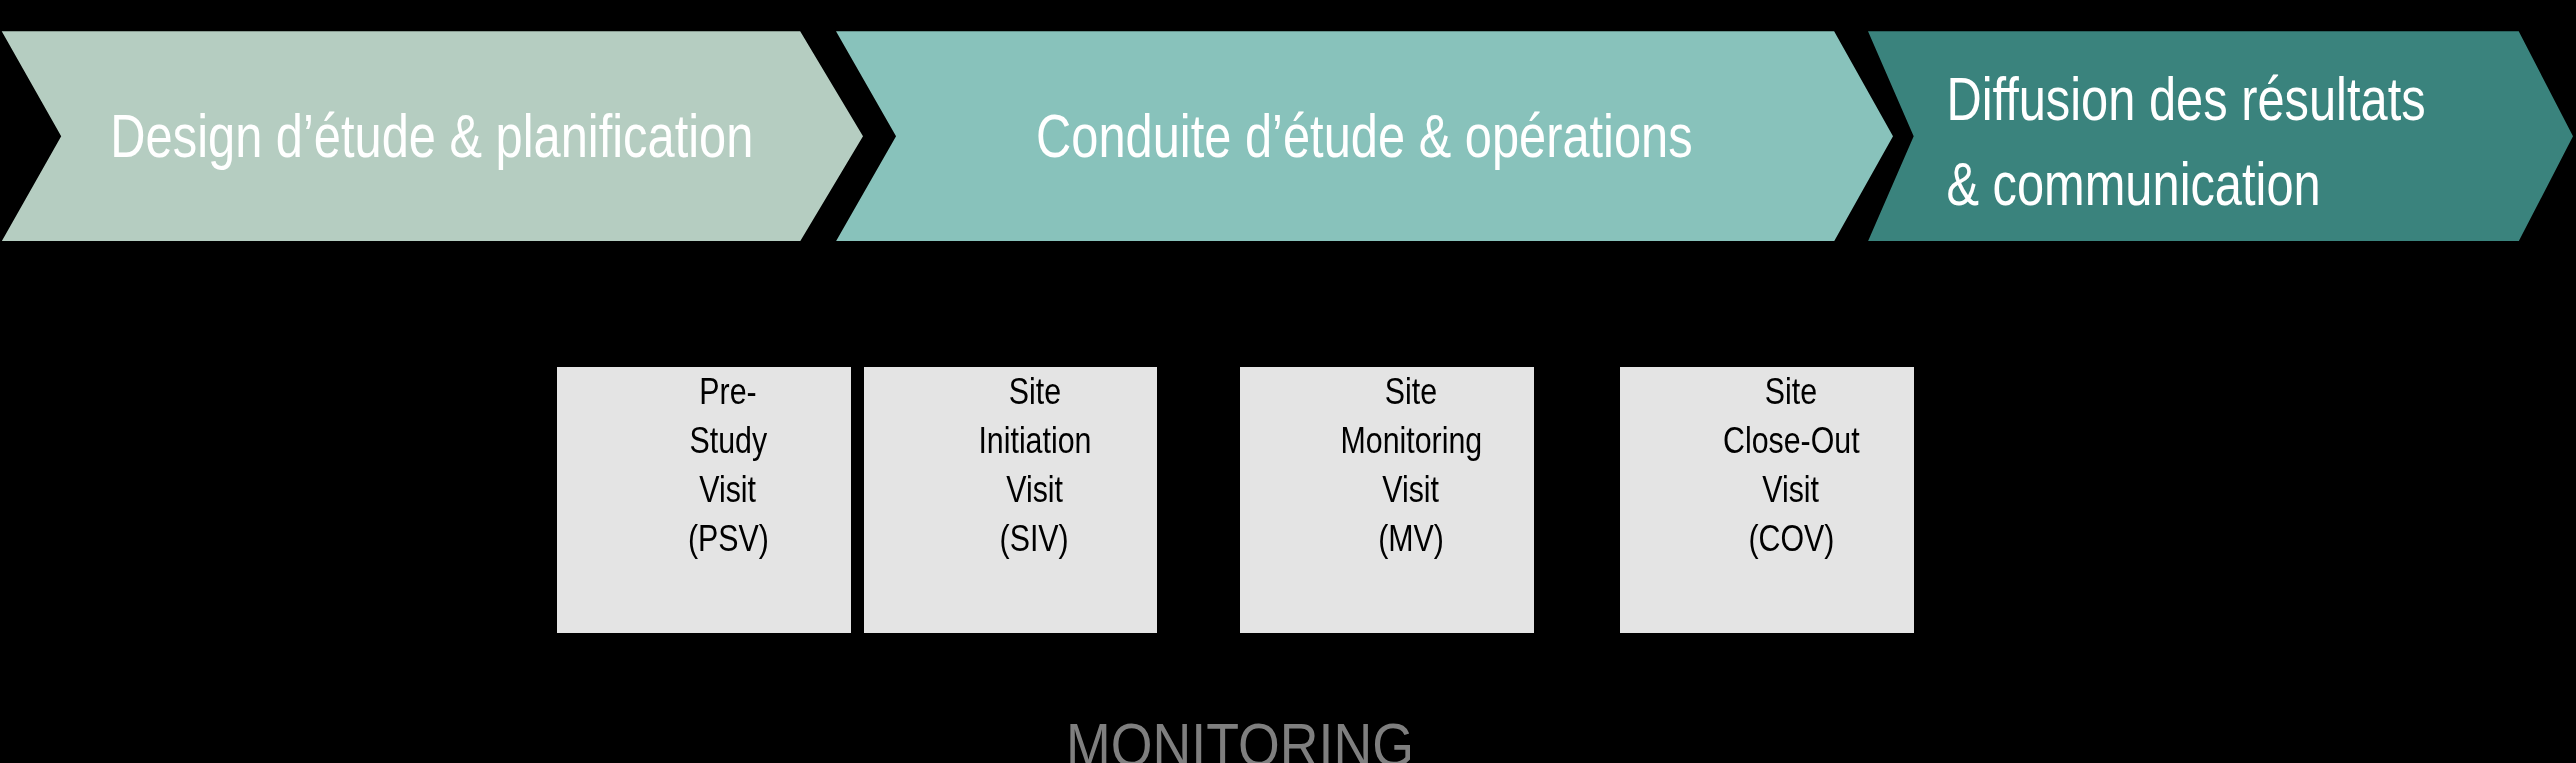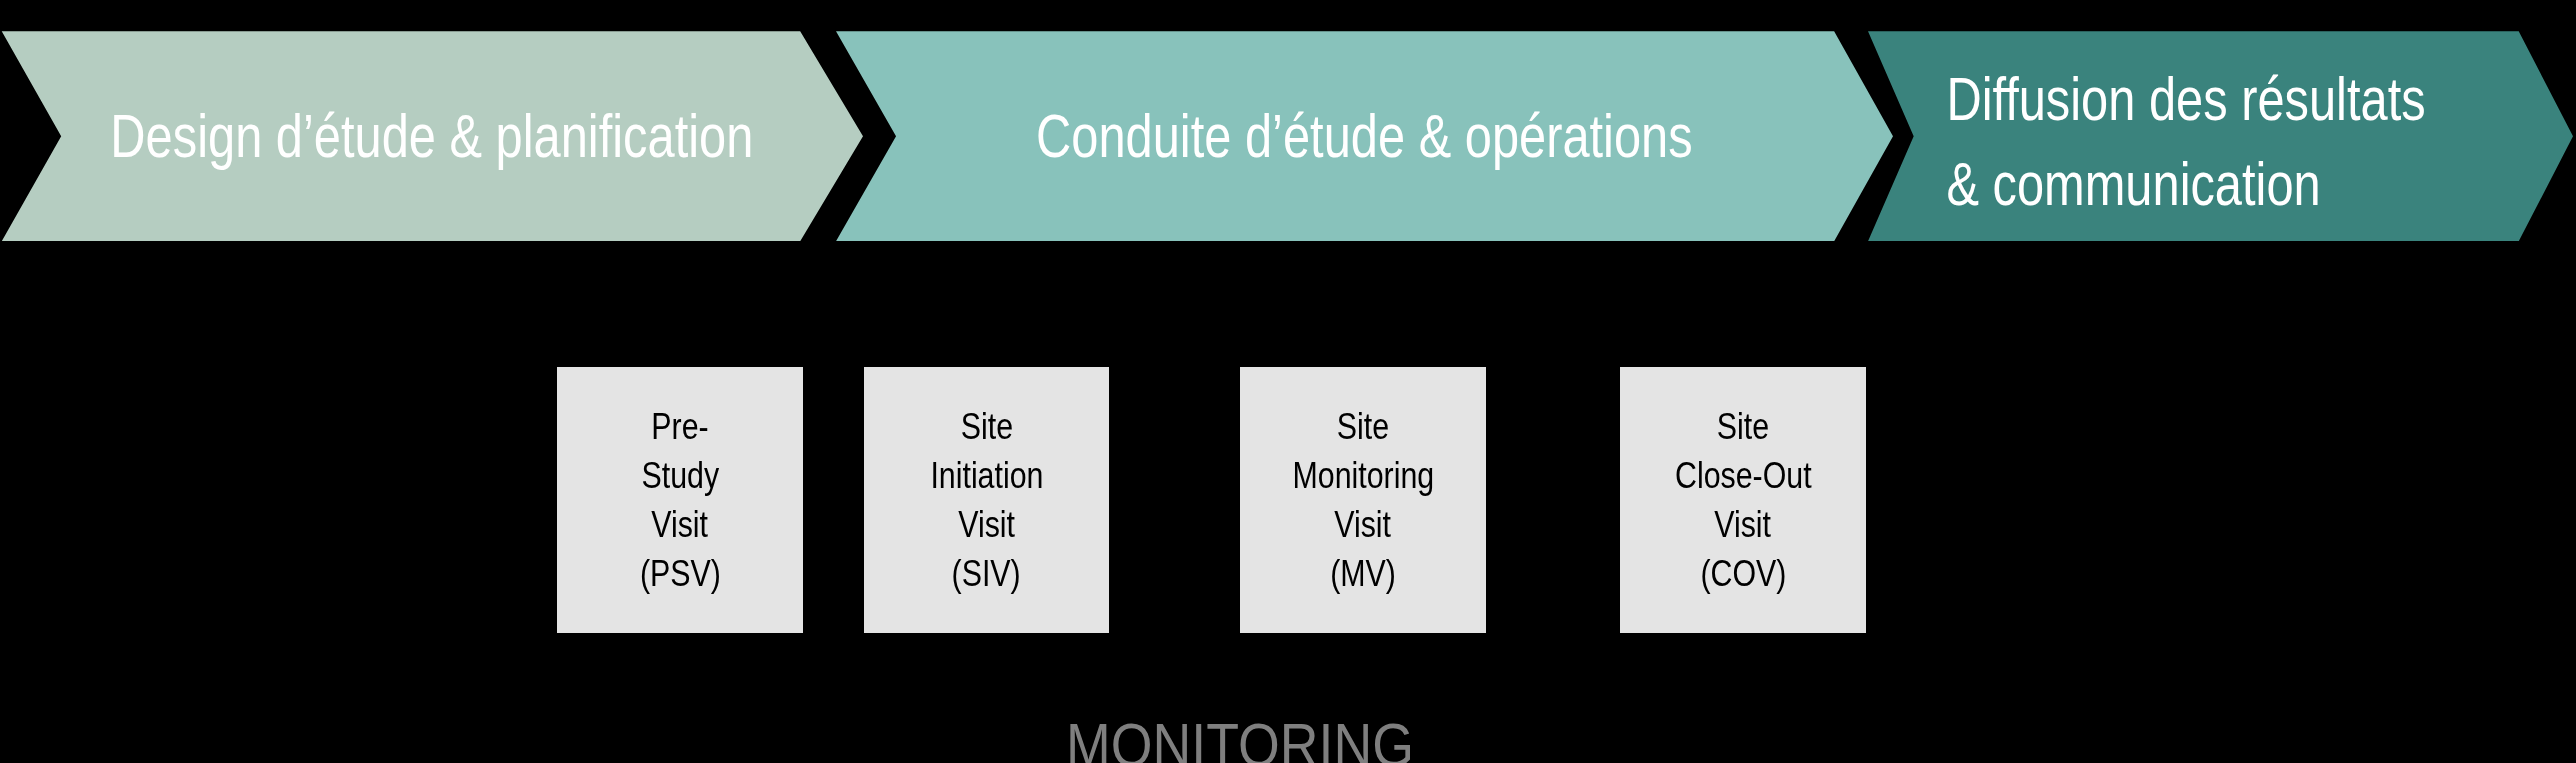--- a/index.html
+++ b/index.html
@@ -60,22 +60,23 @@
 
   
   .visit-box {
     position: absolute;
     top: 338px;
     width: 246px;
     height: 266px;
     display: flex;
     flex-direction: column;
     align-items: center;
-    justify-content: center;
+    justify-content: flex-start;
     text-align: center;
+    padding-left: 48px;
   }
   #visit-psv { left: 557px; }
   #visit-siv { left: 864px; width: 245px; }
   #visit-mv  { left: 1240px; }
   #visit-cov { left: 1620px; }
   .visit-line {
     display: block;
     font-size: 37px;
     line-height: 49px;
     transform: scaleX(0.82);

